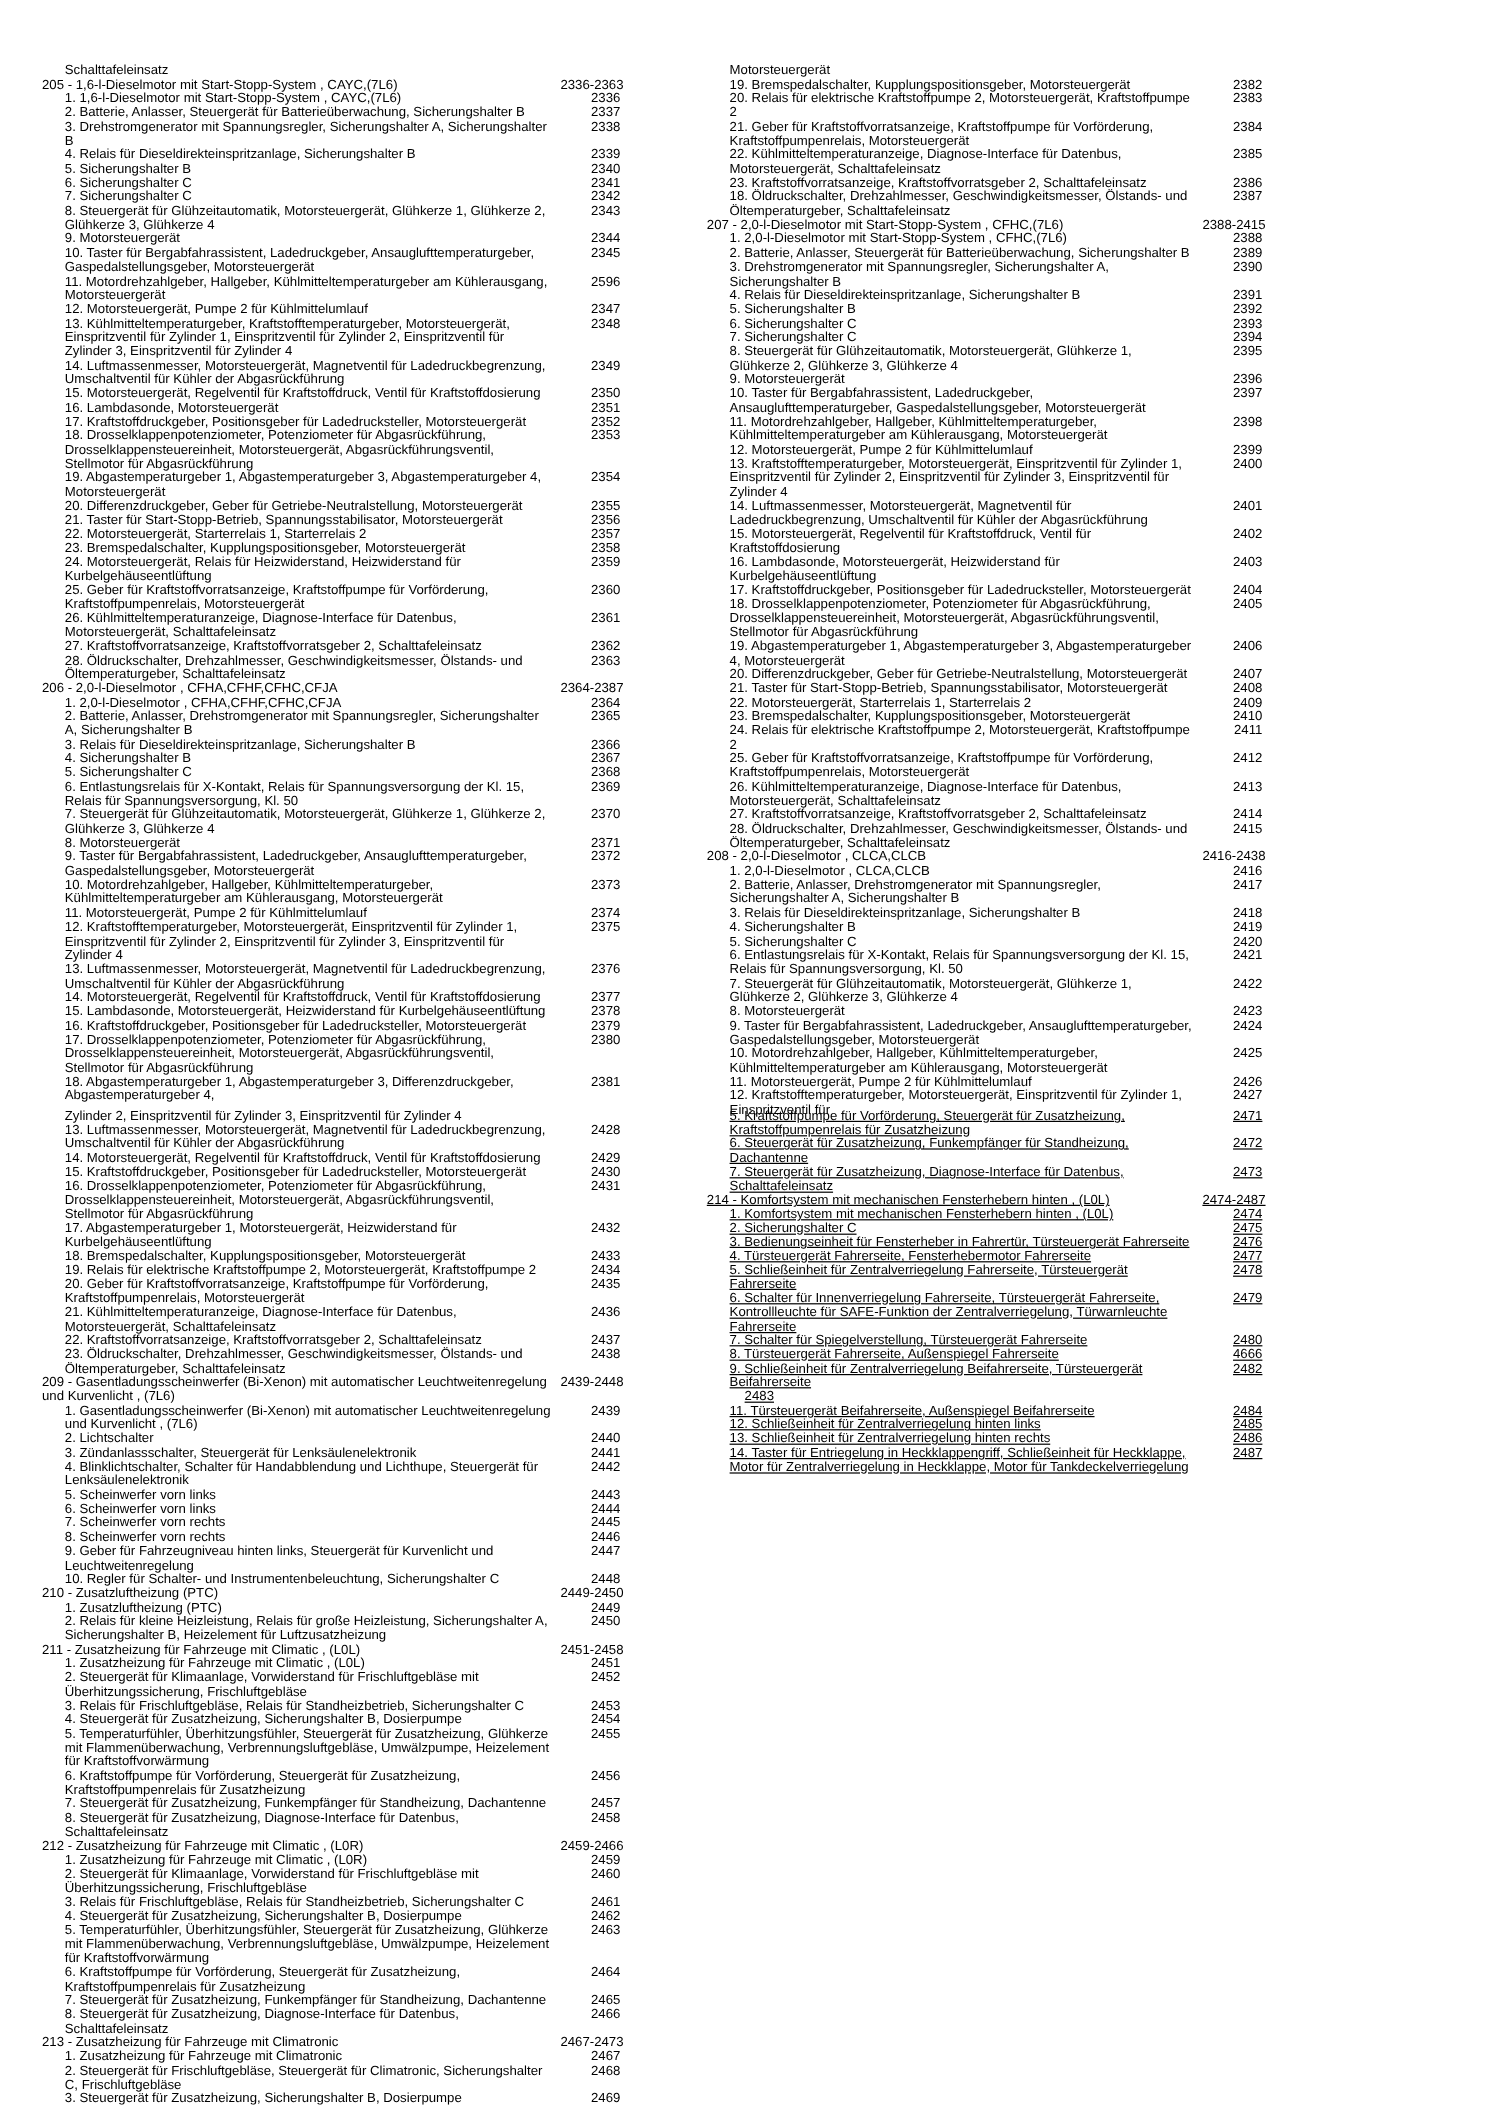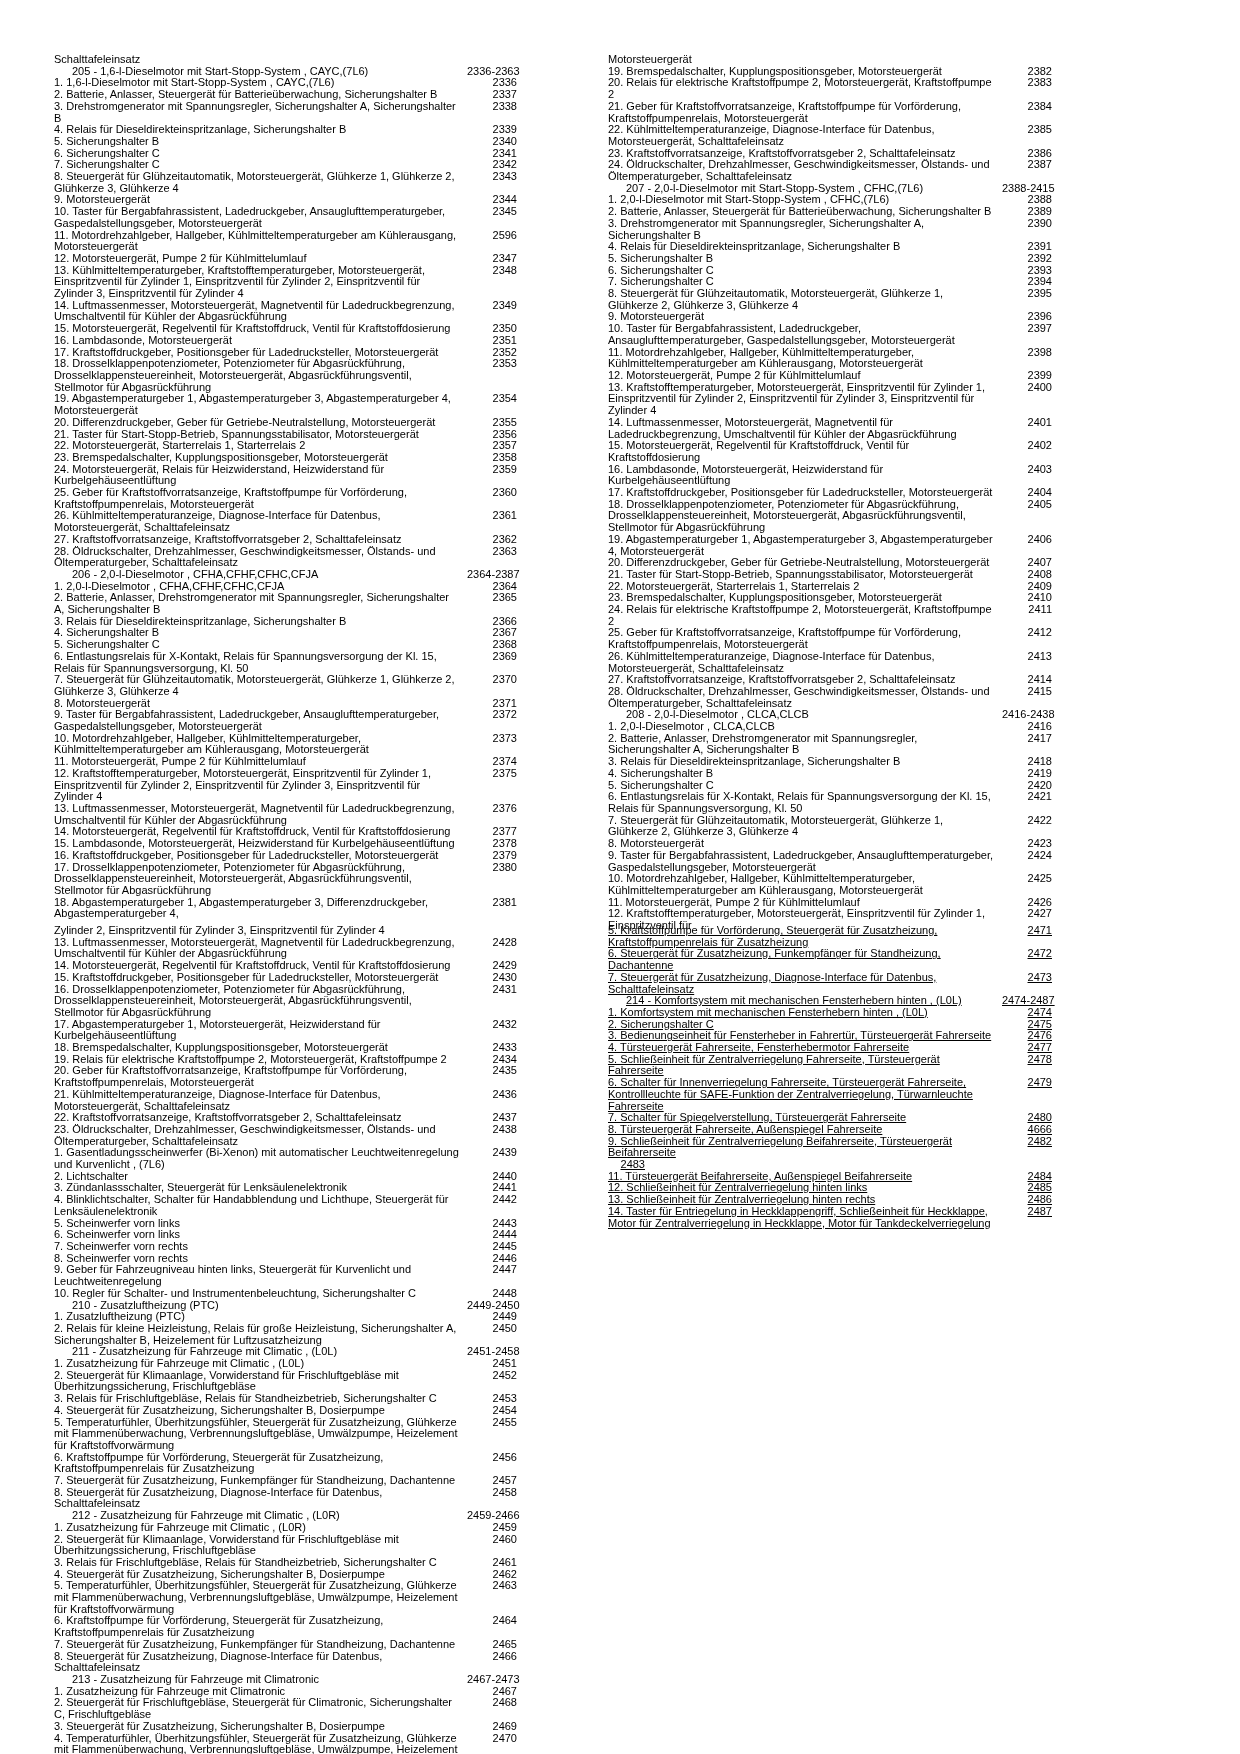--- a/index.html
+++ b/index.html
@@ -19,21 +19,21 @@
     letter-spacing: 0;
   }
   .col-top-left     { left: 35px;  top: 54px;  width: 482px; }
   .col-top-right    { left: 589px; top: 54px;  width: 463px; }
   .col-bottom-left  { left: 35px;  top: 925px; width: 482px; }
   .col-bottom-right { left: 589px; top: 925px; width: 463px; text-decoration: underline; }
   .row { display: flex; align-items: flex-start; }
   .row .txt { flex: 1 1 auto; }
   .row .pg  { flex: 0 0 50px; width: 50px; margin-left: 6px; text-align: right; white-space: nowrap; }
   .row.item .txt, .row.cont .txt { padding-left: 19px; }
-  .row.section .txt { padding-left: 0; margin-left: 37px; }
+  .row.section .txt { padding-left: 0; }
 </style>
 </head>
 <body>
 
 <div class="page">
   <section class="col col-top-left">
       <div class="row cont">
     <span class="txt">Schalttafeleinsatz</span>
     <span class="pg"></span>
   </div>
@@ -249,21 +249,21 @@
   </div>
       <div class="row item">
     <span class="txt">22. Kühlmitteltemperaturanzeige, Diagnose-Interface für Datenbus, Motorsteuergerät, Schalttafeleinsatz</span>
     <span class="pg">2385</span>
   </div>
       <div class="row item">
     <span class="txt">23. Kraftstoffvorratsanzeige, Kraftstoffvorratsgeber 2, Schalttafeleinsatz</span>
     <span class="pg">2386</span>
   </div>
       <div class="row item">
-    <span class="txt">24. Öldruckschalter, Drehzahlmesser, Geschwindigkeitsmesser, Ölstands- und Öltemperaturgeber, Schalttafeleinsatz</span>
+    <span class="txt">18. Öldruckschalter, Drehzahlmesser, Geschwindigkeitsmesser, Ölstands- und Öltemperaturgeber, Schalttafeleinsatz</span>
     <span class="pg">2387</span>
   </div>
       <div class="row section">
     <span class="txt">207 - 2,0-l-Dieselmotor mit Start-Stopp-System , CFHC,(7L6)</span>
     <span class="pg">2388-2415</span>
   </div>
       <div class="row item">
     <span class="txt">1. 2,0-l-Dieselmotor mit Start-Stopp-System , CFHC,(7L6)</span>
     <span class="pg">2388</span>
   </div>
@@ -470,20 +470,24 @@
     <span class="pg">2436</span>
   </div>
       <div class="row item">
     <span class="txt">22. Kraftstoffvorratsanzeige, Kraftstoffvorratsgeber 2, Schalttafeleinsatz</span>
     <span class="pg">2437</span>
   </div>
       <div class="row item">
     <span class="txt">23. Öldruckschalter, Drehzahlmesser, Geschwindigkeitsmesser, Ölstands- und Öltemperaturgeber, Schalttafeleinsatz</span>
     <span class="pg">2438</span>
   </div>
+      <div class="row section">
+    <span class="txt">209 - Gasentladungsscheinwerfer (Bi-Xenon) mit automatischer Leuchtweitenregelung und Kurvenlicht , (7L6)</span>
+    <span class="pg">2439-2448</span>
+  </div>
       <div class="row item">
     <span class="txt">1. Gasentladungsscheinwerfer (Bi-Xenon) mit automatischer Leuchtweitenregelung und Kurvenlicht , (7L6)</span>
     <span class="pg">2439</span>
   </div>
       <div class="row item">
     <span class="txt">2. Lichtschalter</span>
     <span class="pg">2440</span>
   </div>
       <div class="row item">
     <span class="txt">3. Zündanlassschalter, Steuergerät für Lenksäulenelektronik</span>

